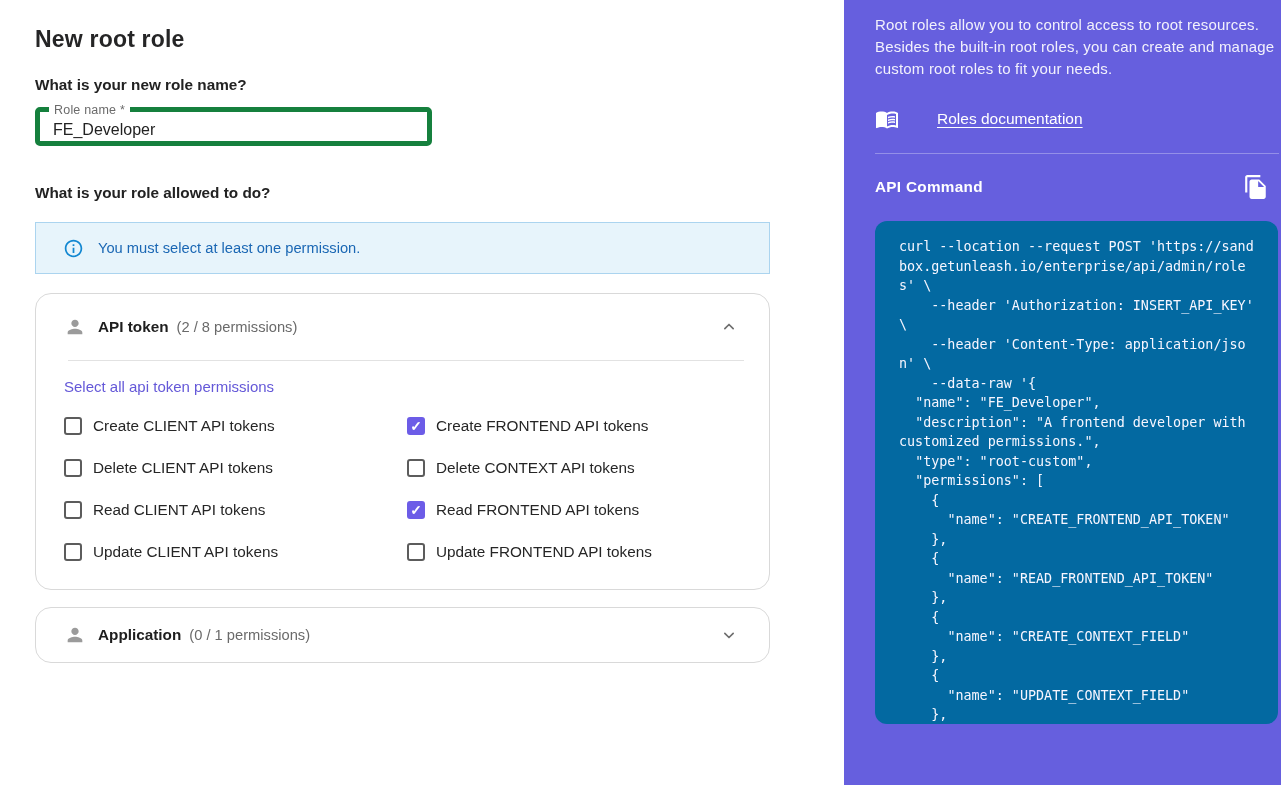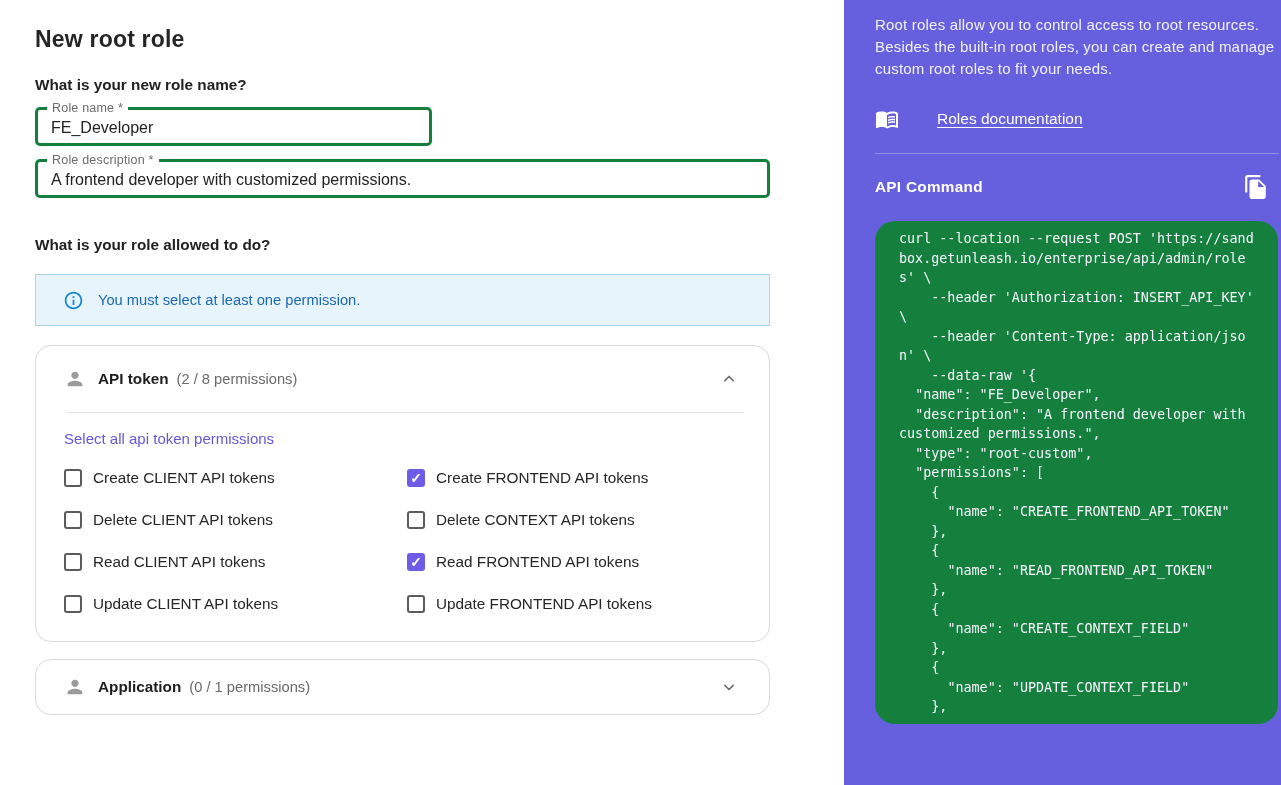--- a/index.html
+++ b/index.html
@@ -9,21 +9,21 @@
     background:#ffffff; font-family:"Liberation Sans", sans-serif; color:#202021;
   }
 
   
   .left { position:absolute; left:0; top:0; width:819px; height:785px; padding:26px 0 0 35px; }
   .page-title { font-size:23px; font-weight:700; color:#252526; letter-spacing:.2px; }
   .question { margin-top:23px; font-size:15.3px; font-weight:700; color:#222; }
   .question.q2 { margin-top:37px; }
   .question.q3 { margin-top:38px; }
 
-  .field { position:relative; margin-top:13px; border:3px solid #15803d; border-radius:5px; height:39px; background:#fff; }
+  .field { position:relative; margin-top:13px; border:5px solid #15803d; border-radius:5px; height:39px; background:#fff; }
   .field-name { width:397px; }
   .field-desc { width:735px; }
   .float-label {
     position:absolute; top:-9px; left:9px; background:#fff; padding:0 5px;
     font-size:12.5px; color:#6b6b6b; letter-spacing:.2px;
   }
   .field-value { padding:9px 13px; font-size:16px; color:#222; }
 
   .alert {
     margin-top:20px; width:735px; height:52px; display:flex; align-items:center;
@@ -61,43 +61,39 @@
   }
   .side-desc { font-size:15px; line-height:22px; letter-spacing:.2px; }
   .docs-link { display:flex; align-items:center; margin-top:27px; color:#fff; cursor:pointer;gap:26px; }
   .docs-link .docs-text { margin-left:12px; font-size:15.5px; text-decoration:underline; text-underline-offset:3px; }
   .side-divider { height:1px; background:rgba(255,255,255,.3); margin-top:22px; }
   .cmd-head { display:flex; align-items:center; margin-top:20px; height:26px; }
   .cmd-title { font-size:15.3px; font-weight:700; letter-spacing:.3px; color:#fff; }
   .copy-btn { margin-left:auto; margin-right:10px; background:none; border:none; padding:0; cursor:pointer; display:flex; }
   .code {
     margin-top:21px; width:403px; height:503px; overflow:hidden;
-    background:#15803d; border-radius:20px; padding:8px 23px 16px 24px;
+    background:#0369a1; border-radius:12px; padding:16px 23px 16px 24px;
     font-family:"DejaVu Sans Mono", monospace; font-size:13.4px; line-height:19.5px;
     color:#f7f6ff; white-space:pre-wrap; word-break:break-all;
   }
 </style>
 </head>
 <body>
 
 <div class="page">
 
   <main class="left">
     <h1 class="page-title">New root role</h1>
 
     <div class="question">What is your new role name?</div>
     <div class="field field-name">
       <span class="float-label">Role name *</span>
       <div class="field-value">FE_Developer</div>
     </div>
 
-    <div class="field field-desc">
-      <span class="float-label">Role description *</span>
-      <div class="field-value">A frontend developer with customized permissions.</div>
-    </div>
 
     <div class="question q3">What is your role allowed to do?</div>
 
     <div class="alert">
       <svg width="21" height="21" viewBox="0 0 24 24">
         <path fill="#1287d1" d="M11 7h2v2h-2zm0 4h2v6h-2zm1-9C6.48 2 2 6.48 2 12s4.48 10 10 10 10-4.48 10-10S17.52 2 12 2zm0 18c-4.41 0-8-3.59-8-8s3.59-8 8-8 8 3.59 8 8-3.59 8-8 8z"></path>
       </svg>
       <span class="alert-text">You must select at least one permission.</span>
     </div>
 

